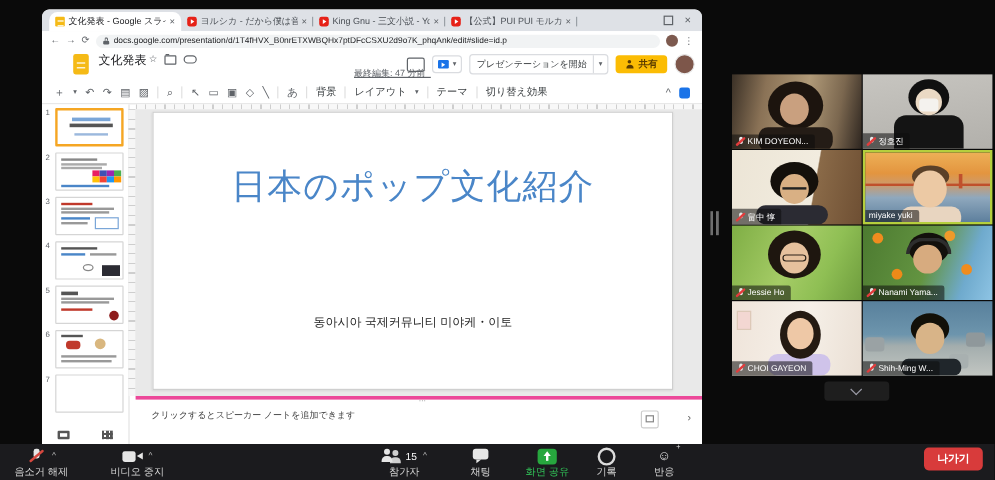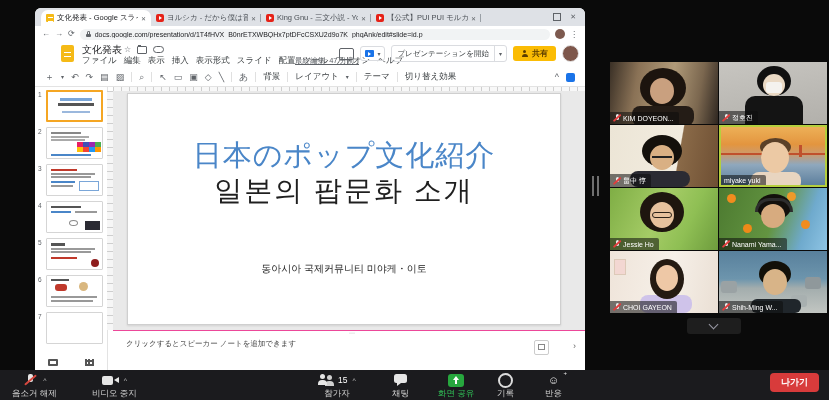--- a/index.html
+++ b/index.html
@@ -116,21 +116,21 @@
           background-image:repeating-linear-gradient(180deg,#cecece 0 1px,transparent 1px 8px);}
   .hruler{position:absolute;left:78px;top:79px;right:0;height:4px;background:#f8f8f8;
           background-image:repeating-linear-gradient(90deg,#cecece 0 1px,transparent 1px 8px);}
   .canvas{position:absolute;left:78px;top:83px;right:0;height:239px;background:#e9e9e9;}
   .slide{position:absolute;left:14px;top:2px;width:434px;height:232px;background:#fff;border:1px solid #cfcfcf;
          box-shadow:0 1px 2px rgba(0,0,0,.10);box-sizing:border-box;text-align:center;}
   .sl-title-ja{position:absolute;left:0;right:0;top:42px;font-size:29px;color:#4a86c8;letter-spacing:1px;white-space:nowrap;}
   .sl-title-ko{position:absolute;left:0;right:0;top:78px;font-size:28px;color:#1f1f1f;letter-spacing:2px;white-space:nowrap;}
   .sl-by-ja{position:absolute;left:0;right:0;top:153px;font-size:12.5px;color:#4a86c8;font-weight:bold;white-space:nowrap;}
   .sl-by-ko{position:absolute;left:0;right:0;top:168px;font-size:10px;color:#222;white-space:nowrap;}
-  .notes{position:absolute;left:78px;right:0;top:322px;bottom:0;background:#fff;border-top:1px solid #ec4899;text-align:center;}
+  .notes{position:absolute;left:78px;right:0;top:322px;bottom:0;background:#fff;border-top:3px solid #ec4899;text-align:center;}
   .notegrip{position:absolute;left:50%;top:-2px;font-size:6px;color:#999;}
   .notetext{position:absolute;left:13px;top:8px;font-size:7.5px;color:#444;}
   .notebtn{position:absolute;right:36px;top:9px;width:13px;height:13px;border:1px solid #ccc;border-radius:2px;}
   .notebtn::after{content:"";position:absolute;left:2.5px;top:3px;width:7px;height:6px;border:1px solid #888;box-sizing:border-box;}
   .noteexp{position:absolute;right:9px;top:10px;font-size:9px;color:#666;}
   
   .draghandle{position:absolute;left:592px;top:176px;width:7px;height:20px;
               background:linear-gradient(90deg,#6f6f6f 0 2px,transparent 2px 5px,#6f6f6f 5px 7px);}
   .vgrid{position:absolute;left:610px;top:62px;width:217px;height:251px;display:grid;
          grid-template-columns:108px 108px;grid-template-rows:repeat(4,62px);gap:1px;}
@@ -263,32 +263,20 @@
     </div>
 
     <div class="appheader">
       <div class="slogo"></div>
       <div class="doctitle">文化発表</div>
       <div class="hdricos">
         <span>☆</span>
         <span class="foldic"></span>
         <span class="cldic"></span>
       </div>
-      <div class="menurow">
-        <span>ファイル</span>
-        <span>編集</span>
-        <span>表示</span>
-        <span>挿入</span>
-        <span>表示形式</span>
-        <span>スライド</span>
-        <span>配置</span>
-        <span>ツール</span>
-        <span>アドオン</span>
-        <span>ヘルプ</span>
-      </div>
       <div class="lastedit">最終編集: 47 分前（匿名 ...</div>
       <div class="hdr-right">
         <span class="monic"></span>
         <span class="bluepill">
           <span class="bico"></span>
           <span class="dd">▾</span>
         </span>
         <span class="presentbtn">
           <span class="plab">
               <span>プレゼンテーションを開始</span>
@@ -415,21 +403,20 @@
         <span class="vi-grid"></span>
       </div>
     </div>
 
     <div class="hruler"></div>
     <div class="vruler"></div>
 
     <div class="canvas">
       <div class="slide">
         <div class="sl-title-ja">日本のポップ文化紹介</div>
-        <div class="sl-title-ko">일본의  팝문화  소개</div>
         <div class="sl-by-ko">동아시아 국제커뮤니티 미야케・이토</div>
       </div>
     </div>
 
     <div class="notes">
       <span class="notegrip">⋯</span>
       <span class="notetext">クリックするとスピーカー ノートを追加できます</span>
       <span class="notebtn"></span>
       <span class="noteexp">›</span>
     </div>

